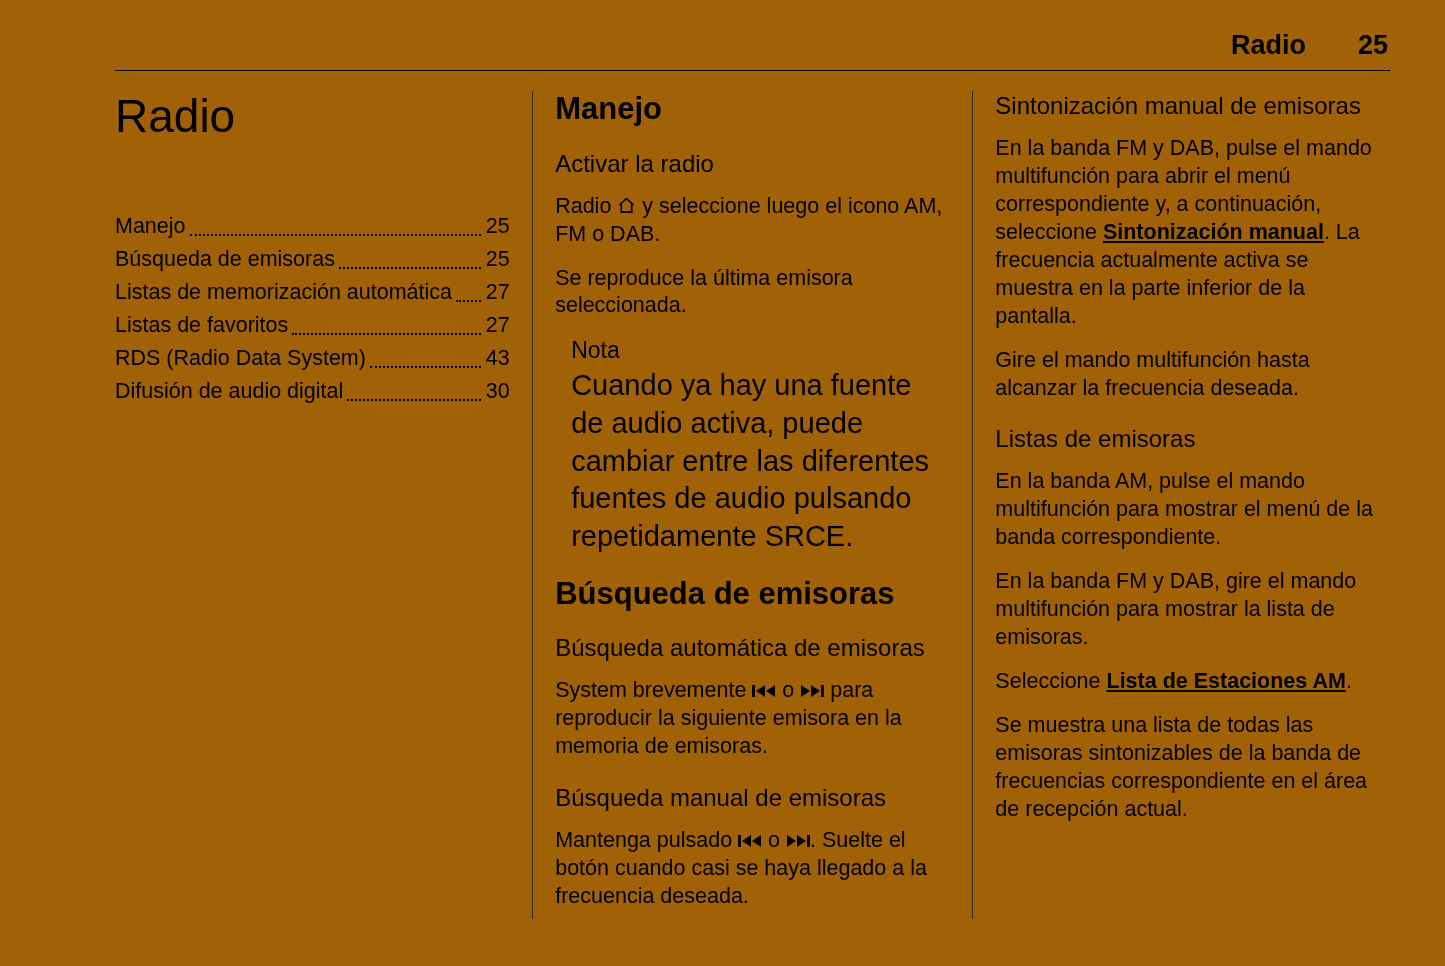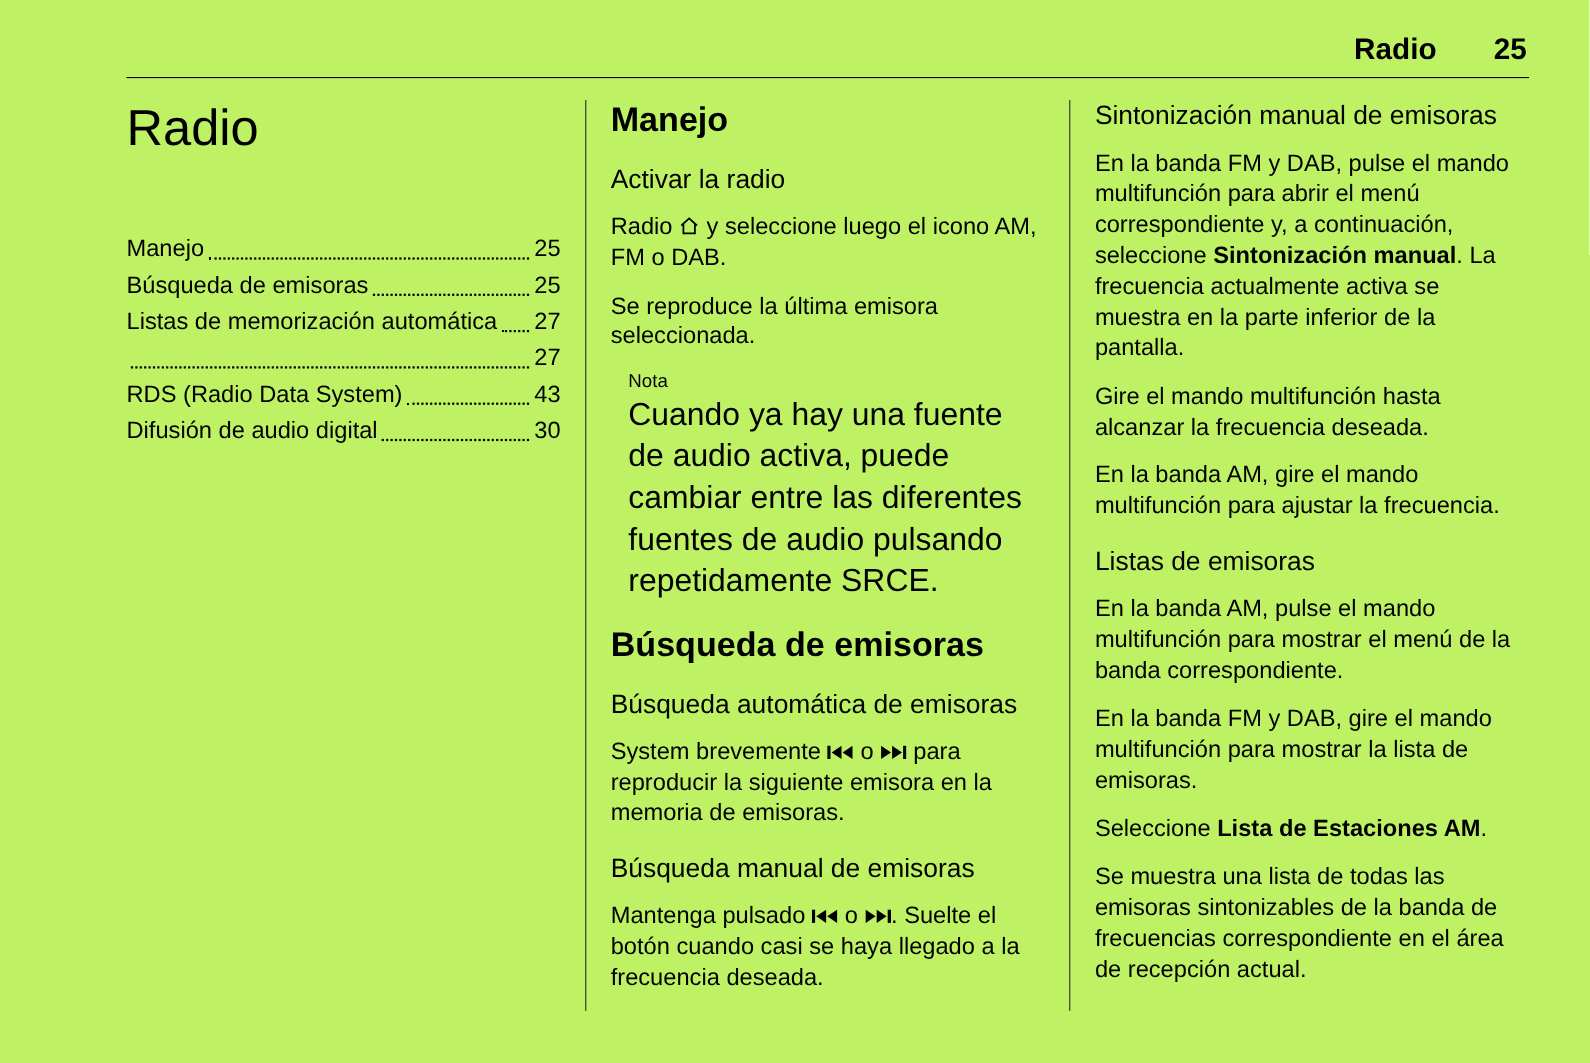--- a/index.html
+++ b/index.html
@@ -1,21 +1,21 @@
 <!DOCTYPE html>
 <html lang="es"><head>
 <meta charset="utf-8">
 <style>
   html, body { margin: 0; padding: 0; background: #ffffff; }
   .page {
     position: relative;
     width: 1445px;
     height: 966px;
     box-sizing: border-box;
-    background: #bef264;
+    background: #a16207;
     color: #000;
     font-family: "Liberation Sans", sans-serif;
     overflow: hidden;
   }
   
   .page-header {
     margin: 0 55px 0 115px;
     padding: 30px 2px 9px 0;
     border-bottom: 1.5px solid #000;
     display: flex;
@@ -70,24 +70,24 @@
     font-size: 24px;
     font-weight: normal;
     margin: 22px 0 14px 0;
     line-height: 1.25;
   }
   p {
     font-size: 21.5px;
     line-height: 1.3;
     margin: 0 0 16px 0;
   }
-  .b { font-weight: bold; }
+  .b { font-weight: bold; text-decoration: underline; }
 
   .nota { margin: 4px 0 20px 16px; }
-  .nota-title { font-size: 17px; line-height: 1.3; margin-bottom: 1px; }
+  .nota-title { font-size: 23px; line-height: 1.3; margin-bottom: 1px; }
   .nota-body { font-size: 29px; line-height: 1.3; }
 
   
   .icon { display: inline-block; }
   .icon svg { vertical-align: -1px; }
 </style>
 </head>
 <body>
 
 <div class="page">
@@ -111,20 +111,21 @@
           <span class="toc-label">Búsqueda de emisoras</span>
           <span class="leader"></span>
           <span class="toc-page">25</span>
         </div>
         <div class="toc-row">
           <span class="toc-label">Listas de memorización automática</span>
           <span class="leader"></span>
           <span class="toc-page">27</span>
         </div>
         <div class="toc-row">
+          <span class="toc-label">Listas de favoritos</span>
           <span class="leader"></span>
           <span class="toc-page">27</span>
         </div>
         <div class="toc-row">
           <span class="toc-label">RDS (Radio Data System)</span>
           <span class="leader"></span>
           <span class="toc-page">43</span>
         </div>
         <div class="toc-row">
           <span class="toc-label">Difusión de audio digital</span>
@@ -188,21 +189,20 @@
 
     <div class="vdiv"></div>
 
     <section class="col">
       <h3 class="h2">Sintonización manual de emisoras</h3>
 
       <p><span>En la banda FM y DAB, pulse el mando multifunción para abrir el menú correspondiente y, a continuación, seleccione</span>
         <span class="b">Sintonización manual</span><span>. La frecuencia actualmente activa se muestra en la parte inferior de la pantalla.</span></p>
 
       <p>Gire el mando multifunción hasta alcanzar la frecuencia deseada.</p>
-      <p>En la banda AM, gire el mando multifunción para ajustar la frecuencia.</p>
 
       <h3 class="h2">Listas de emisoras</h3>
 
       <p>En la banda AM, pulse el mando multifunción para mostrar el menú de la banda correspondiente.</p>
       <p>En la banda FM y DAB, gire el mando multifunción para mostrar la lista de emisoras.</p>
 
       <p><span>Seleccione</span>
         <span class="b">Lista de Estaciones AM</span><span>.</span></p>
 
       <p>Se muestra una lista de todas las emisoras sintonizables de la banda de frecuencias correspondiente en el área de recepción actual.</p>

